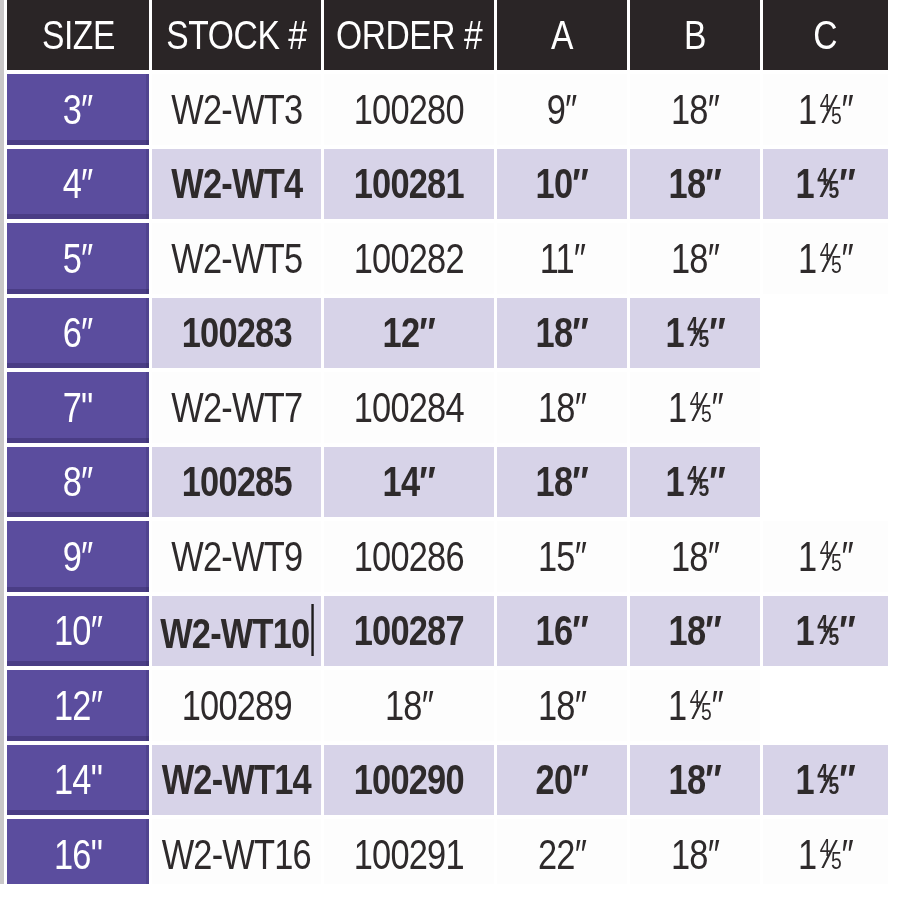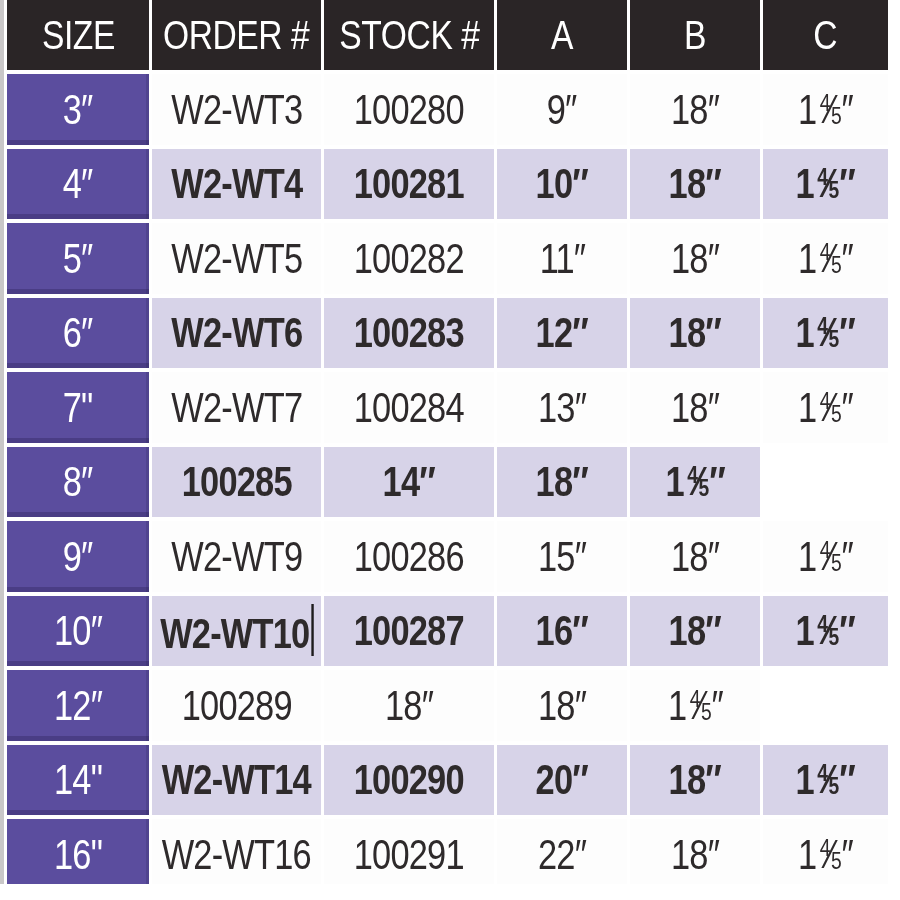--- a/index.html
+++ b/index.html
@@ -76,24 +76,24 @@
 <body>
 
 <div class="page">
   <div class="left-edge"></div>
   <div class="spec-table">
     <div class="row header-row" id="header-row">
         <div class="cell head-cell">
           <span class="txt hdr-txt">SIZE</span>
         </div>
         <div class="cell head-cell">
+          <span class="txt hdr-txt">STOCK #</span>
+        </div>
+        <div class="cell head-cell">
           <span class="txt hdr-txt">ORDER #</span>
-        </div>
-        <div class="cell head-cell">
-          <span class="txt hdr-txt">STOCK #</span>
         </div>
         <div class="cell head-cell">
           <span class="txt hdr-txt">A</span>
         </div>
         <div class="cell head-cell">
           <span class="txt hdr-txt">B</span>
         </div>
         <div class="cell head-cell">
           <span class="txt hdr-txt">C</span>
         </div>
@@ -157,23 +157,20 @@
         </div>
         <div class="cell data-cell">
           <span class="txt"><span class="fwhole">1</span><span class="fnum">4</span><span class="fslash">⁄</span><span class="fden">5</span><span class="funit">″</span></span>
         </div>
       </div>
       <div class="row data-row row-alt">
         <div class="cell size-cell">
           <span class="txt">6″</span>
         </div>
         <div class="cell data-cell">
-          <span class="txt">W2-WT6</span>
-        </div>
-        <div class="cell data-cell">
           <span class="txt">100283</span>
         </div>
         <div class="cell data-cell">
           <span class="txt">12″</span>
         </div>
         <div class="cell data-cell">
           <span class="txt">18″</span>
         </div>
         <div class="cell data-cell">
           <span class="txt"><span class="fwhole">1</span><span class="fnum">4</span><span class="fslash">⁄</span><span class="fden">5</span><span class="funit">″</span></span>
@@ -181,23 +178,20 @@
       </div>
       <div class="row data-row row-plain">
         <div class="cell size-cell">
           <span class="txt">7"</span>
         </div>
         <div class="cell data-cell">
           <span class="txt">W2-WT7</span>
         </div>
         <div class="cell data-cell">
           <span class="txt">100284</span>
-        </div>
-        <div class="cell data-cell">
-          <span class="txt">13″</span>
         </div>
         <div class="cell data-cell">
           <span class="txt">18″</span>
         </div>
         <div class="cell data-cell">
           <span class="txt"><span class="fwhole">1</span><span class="fnum">4</span><span class="fslash">⁄</span><span class="fden">5</span><span class="funit">″</span></span>
         </div>
       </div>
       <div class="row data-row row-alt">
         <div class="cell size-cell">

